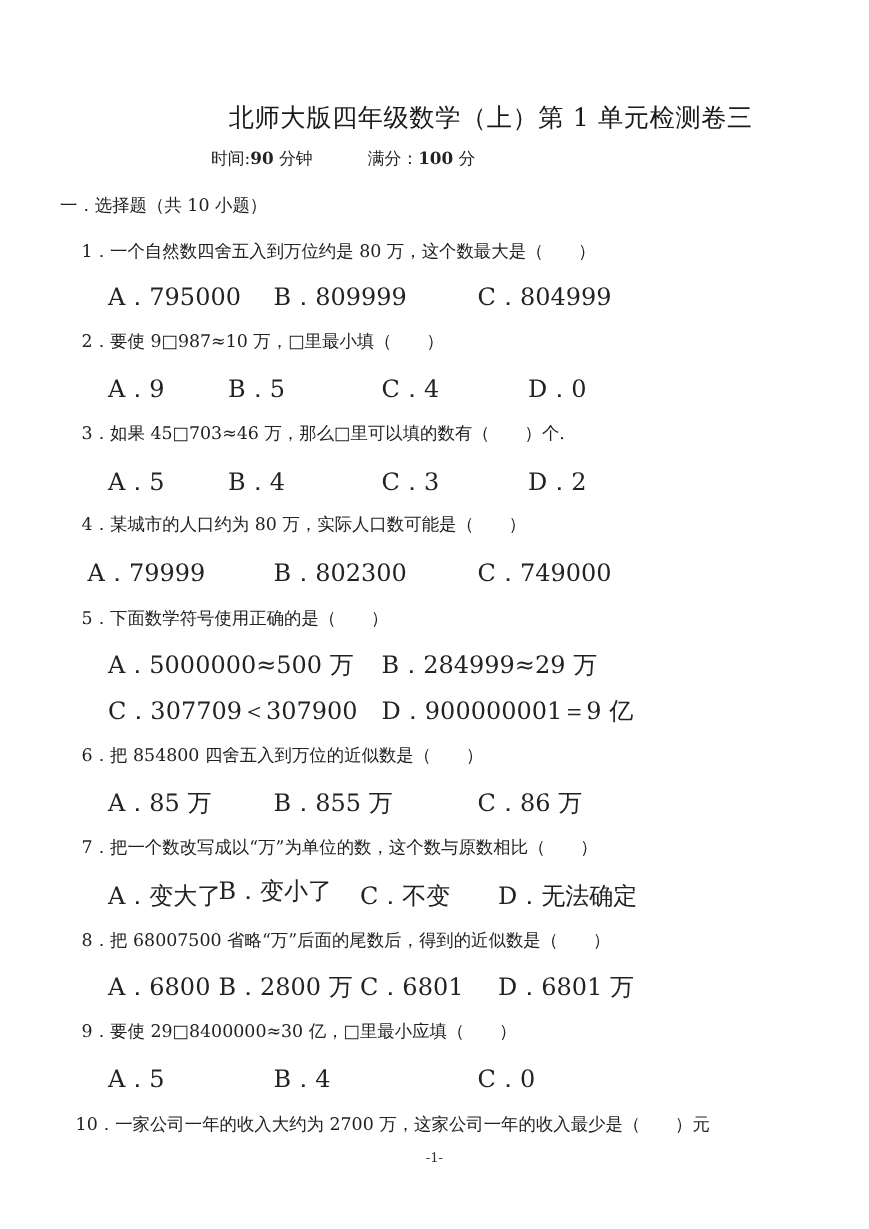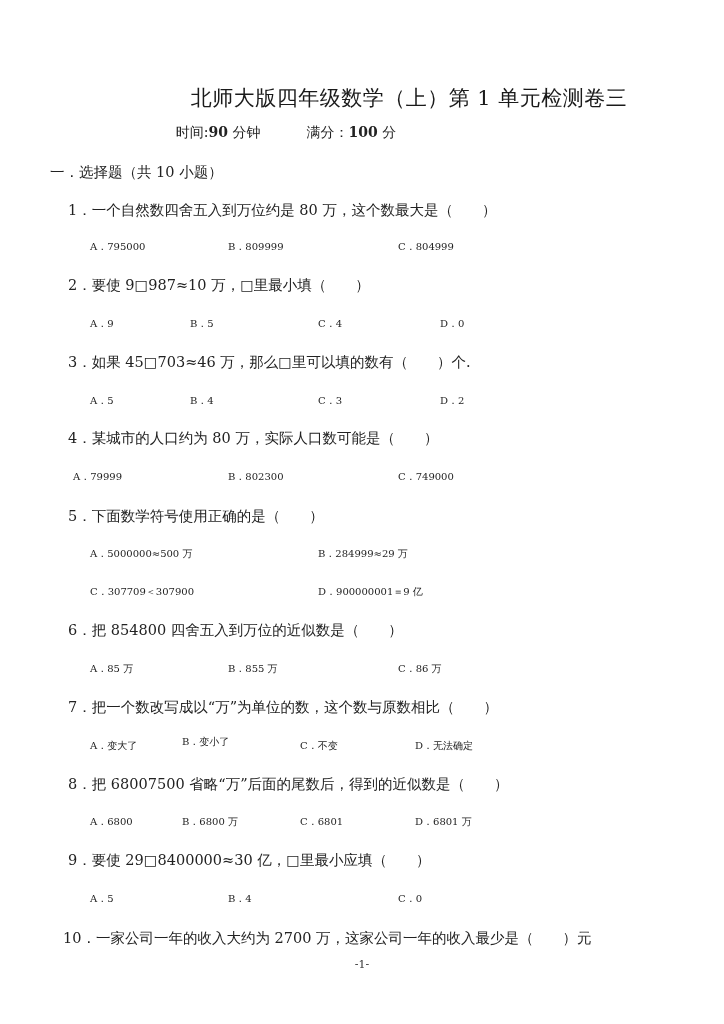--- a/index.html
+++ b/index.html
@@ -4,21 +4,21 @@
 <style>
   html, body { margin:0; padding:0; background:#ffffff; }
   body { width:724px; height:1024px; position:relative; overflow:hidden;
          font-family:"DejaVu Serif","Liberation Serif",serif; color:#222; }
   .abs { position:absolute; white-space:nowrap; }
   .title { top:84px; left:0; width:724px; text-align:center; font-size:21px; letter-spacing:0.5px; color:#1a1a1a;padding-left:47px; }
   .subtitle { top:124px; left:0; width:572px; text-align:center; font-size:14px; }
   .subtitle b { font-weight:bold; }
   .sub-gap { display:inline-block; width:46px; }
   .line { font-size:14.5px; line-height:20px; }
-  .opt { font-size:10px; line-height:20px; }
+  .opt { font-size:20px; line-height:20px; }
   .pagenum { top:958px; left:0; width:724px; text-align:center; font-size:11px; color:#333; }
 </style>
 </head>
 <body>
 
 <div class="abs title">北师大版四年级数学（上）第 1 单元检测卷三</div>
 <div class="abs subtitle">
   <span>时间:</span><b>90</b><span> 分钟</span><span class="sub-gap"></span><span>满分：</span><b>100</b><span> 分</span>
 </div>
 
@@ -58,21 +58,21 @@
 <div class="abs opt" style="top:659px; left:398px;">C．86 万</div>
 
 <div class="abs line" style="top:697px; left:68px;">7．把一个数改写成以“万”为单位的数，这个数与原数相比（　　）</div>
 <div class="abs opt" style="top:736px; left:90px;">A．变大了</div>
 <div class="abs opt" style="top:732px; left:182px;text-align:right;">B．变小了</div>
 <div class="abs opt" style="top:736px; left:300px;">C．不变</div>
 <div class="abs opt" style="top:736px; left:415px;">D．无法确定</div>
 
 <div class="abs line" style="top:774px; left:68px;">8．把 68007500 省略“万”后面的尾数后，得到的近似数是（　　）</div>
 <div class="abs opt" style="top:812px; left:90px;">A．6800</div>
-<div class="abs opt" style="top:812px; left:182px;">B．6800 万</div>
+<div class="abs opt" style="top:812px; left:182px;">B．2800 万</div>
 <div class="abs opt" style="top:812px; left:300px;">C．6801</div>
 <div class="abs opt" style="top:812px; left:415px;">D．6801 万</div>
 
 <div class="abs line" style="top:850px; left:68px;">9．要使 29□8400000≈30 亿，□里最小应填（　　）</div>
 <div class="abs opt" style="top:889px; left:90px;">A．5</div>
 <div class="abs opt" style="top:889px; left:228px;">B．4</div>
 <div class="abs opt" style="top:889px; left:398px;">C．0</div>
 
 <div class="abs line" style="top:928px; left:63px;">10．一家公司一年的收入大约为 2700 万，这家公司一年的收入最少是（　　）元</div>
 

